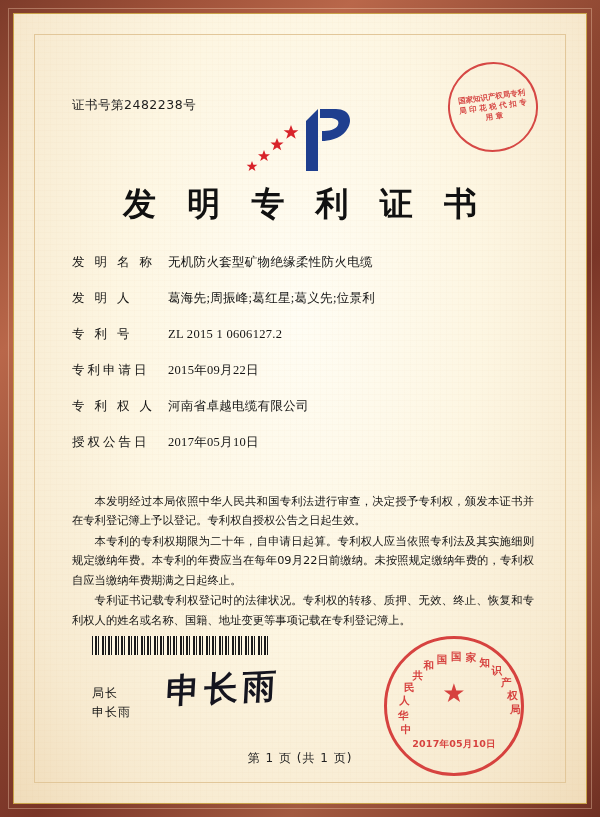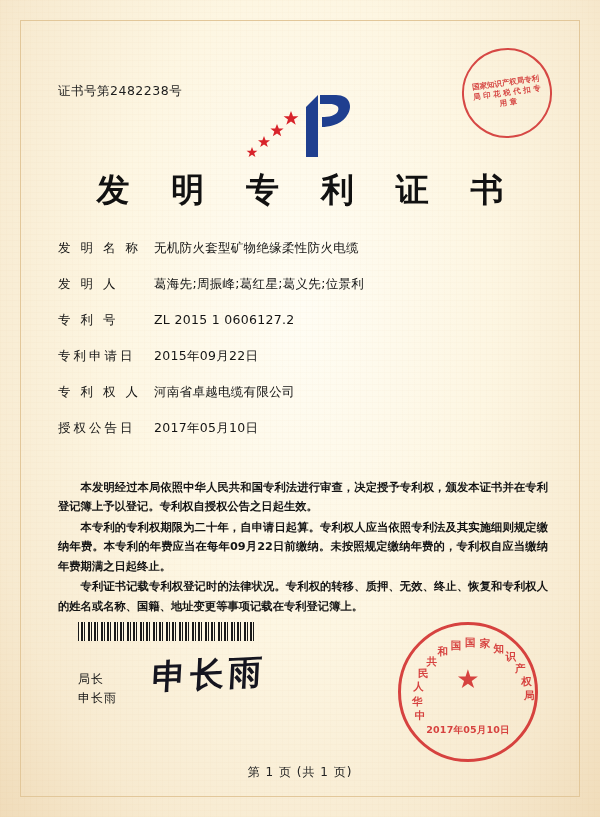--- a/index.html
+++ b/index.html
@@ -13,21 +13,21 @@
     font-family: "DejaVu Sans", "Liberation Sans", sans-serif;
     overflow: hidden;
   }
 
   
   .certificate-frame {
     position: relative;
     width: 600px;
     height: 817px;
     box-sizing: border-box;
-    padding: 0;
+    padding: 14px;
     background:
       linear-gradient(135deg, #7d3b2a 0%, #9d5038 12%, #b9674a 25%, #8d4631 45%,
                       #7a3527 60%, #a35a40 78%, #8e4632 90%, #6e2f22 100%);
   }
   .frame-inner-bevel {
     position: absolute;
     inset: 8px;
     border: 1px solid rgba(255, 220, 190, 0.35);
     pointer-events: none;
   }
@@ -114,21 +114,21 @@
     justify-content: center;
   }
 
   
   .cert-title {
     position: absolute;
     left: 0;
     right: 0;
     top: 168px;
     text-align: center;
-    font-family: Liberation Mono, monospace;
+    font-family: Liberation Sans, sans-serif;
     font-size: 33px;
     font-weight: bold;
     letter-spacing: 11px;
     color: #111;
     text-indent: 11px;
   }
 
   
   .fields {
     position: absolute;
@@ -145,37 +145,37 @@
   }
   .field-label {
     width: 96px;
     flex: 0 0 96px;
     letter-spacing: 3px;
     white-space: nowrap;
   }
   .field-value {
     flex: 1;
     letter-spacing: 0.3px;
+    font-family: Liberation Serif, serif;
   }
 
   
   .paragraphs {
     position: absolute;
     left: 58px;
     right: 52px;
     top: 478px;
     font-size: 11.3px;
     line-height: 1.72;
     color: #141414;
     text-align: justify;
   }
   .paragraphs p {
     margin: 0 0 1px 0;
     text-indent: 2em;
-    font-weight: bold;
   }
 
   
   .barcode {
     position: absolute;
     left: 78px;
     top: 622px;
     width: 178px;
     height: 19px;
     background-image: repeating-linear-gradient(90deg,

